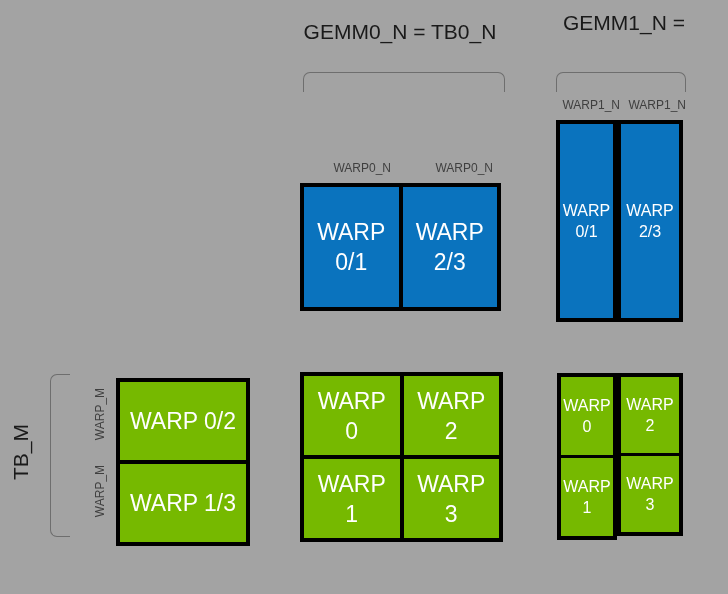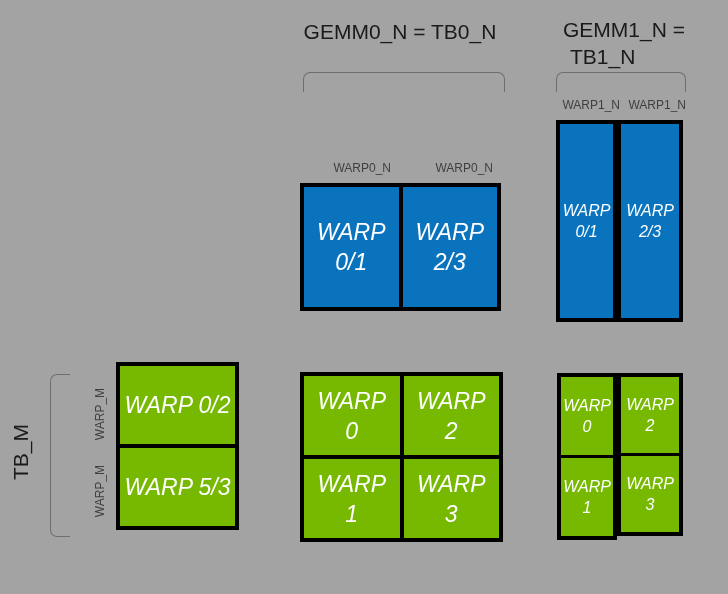--- a/index.html
+++ b/index.html
@@ -16,42 +16,41 @@
   }
   .bracket-left{
     border-left:1.5px solid #6e6e6e;border-top:1.5px solid #6e6e6e;border-bottom:1.5px solid #6e6e6e;
     border-radius:7px 0 0 7px;width:19px;
   }
   .rot{transform:rotate(-90deg);text-align:center;}
   .box{box-sizing:border-box;border:4px solid #000;background:#0a73be;}
   .box.green{background:#76b900;}
   .cell{
     display:flex;flex-direction:column;align-items:center;justify-content:center;
-    color:#ffffff;text-align:center;flex:1 1 0;font-style:italic;
+    color:#ffffff;text-align:center;flex:1 1 0;
   }
   .cell .l1,.cell .l2{display:block;}
   .divider-v{width:4px;background:#000;flex:0 0 auto;}
   .divider-h{height:4px;background:#000;flex:0 0 auto;}
   .divider-h.thin{height:3px;}
   .flex-row{display:flex;flex-direction:row;}
   .flex-col{display:flex;flex-direction:column;}
   .txt-lg{font-size:23px;line-height:30px;}
   .txt-sm{font-size:16px;line-height:21px;}
   .gemm1-line2{padding-left:7px;}
 </style>
 </head>
 <body>
 
 <div class="canvas">
 
   <div class="abs title" style="left:278px;top:20px;width:244px;text-align:center;">GEMM0_N = TB0_N</div>
 
-  <div class="abs title" style="left:563px;top:16px;width:145px;line-height:27px;">
+  <div class="abs title" style="left:563px;top:9px;width:145px;line-height:27px;">
     <span style="display:block;">GEMM1_N =</span>
-    <span class="gemm1-line2" style="display:block;">TB1_N</span>
   </div>
 
   <div class="abs bracket-top" style="left:303px;top:72px;width:200px;"></div>
 
   <div class="abs bracket-top" style="left:556px;top:72px;width:128px;"></div>
 
   <div class="abs small-label" style="left:554px;top:98px;width:66px;">WARP1_N</div>
   <div class="abs small-label" style="left:620px;top:98px;width:66px;">WARP1_N</div>
 
   <div class="abs box flex-col txt-sm" style="left:556px;top:120px;width:61px;height:202px;">
@@ -82,27 +81,27 @@
     </div>
   </div>
 
   <div class="abs rot title" style="left:-39px;top:437px;width:120px;height:30px;line-height:30px;">TB_M</div>
 
   <div class="abs bracket-left" style="left:50px;top:374px;height:161px;"></div>
 
   <div class="abs rot small-label" style="left:60px;top:406px;width:80px;height:16px;line-height:16px;">WARP_M</div>
   <div class="abs rot small-label" style="left:60px;top:483px;width:80px;height:16px;line-height:16px;">WARP_M</div>
 
-  <div class="abs box green flex-col txt-lg" style="left:116px;top:362px;width:123px;height:168px;">
+  <div class="abs box green flex-col txt-lg" style="left:116px;top:378px;width:134px;height:168px;">
     <div class="cell">
       <span>WARP 0/2</span>
     </div>
     <div class="divider-h"></div>
     <div class="cell">
-      <span>WARP 5/3</span>
+      <span>WARP 1/3</span>
     </div>
   </div>
 
   <div class="abs box green flex-col txt-lg" style="left:300px;top:372px;width:203px;height:170px;">
     <div class="flex-row" style="flex:1 1 0;">
       <div class="cell">
         <span class="l1">WARP</span>
         <span class="l2">0</span>
       </div>
       <div class="divider-v"></div>

